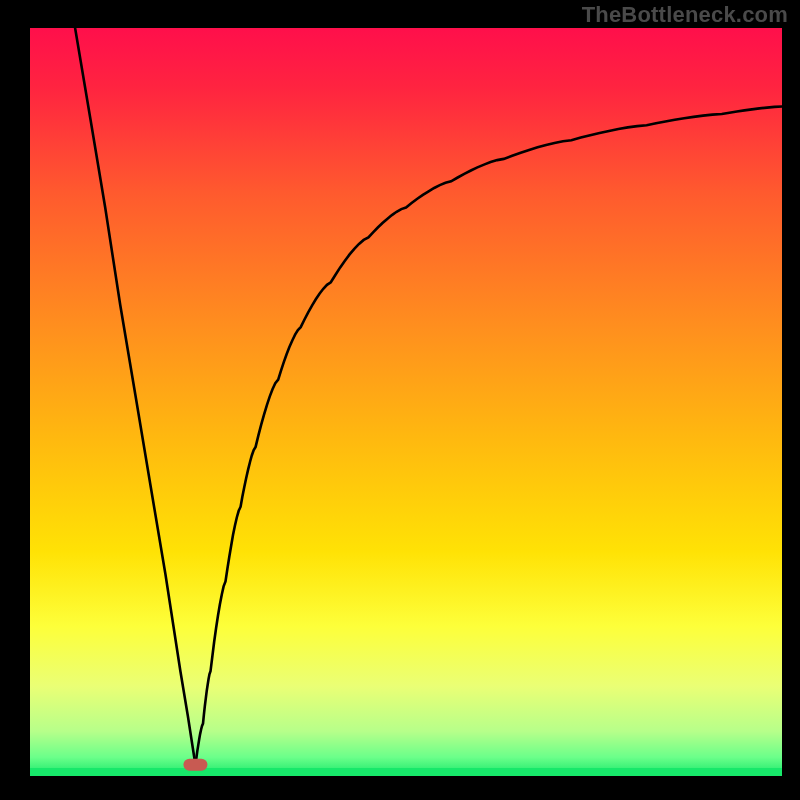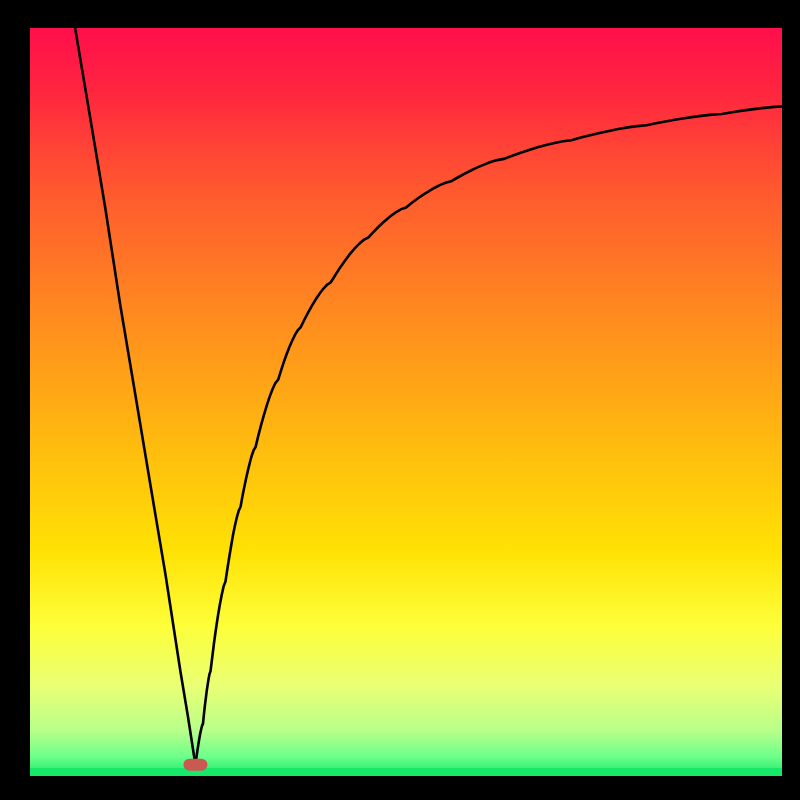--- a/index.html
+++ b/index.html
@@ -53,13 +53,14 @@
     <rect id="plot-bg" fill="url(#bg-grad)" x="30" y="28" width="752" height="748"></rect>
 
     <rect id="green-strip" fill="#17e86a" x="30" y="768" width="752" height="8"></rect>
 
     <path id="curve-left" fill="none" stroke="#000" stroke-width="2.6" stroke-linecap="round" d="M75.1 28.0 L90.2 117.8 L105.2 207.5 L120.2 304.8 L135.3 394.5 L150.3 484.3 L165.4 574.0 L180.4 671.3 L187.9 716.2 L195.4 764.8 "></path>
     <path id="curve-right" fill="none" stroke="#000" stroke-width="2.6" stroke-linecap="round" d="M195.4 764.8 L196.4 757.8 L197.3 751.1 L198.3 744.9 L199.2 739.2 L200.1 734.1 L201.1 729.5 L202.0 725.9 L203.0 723.6 L203.9 714.7 L204.8 706.3 L205.8 698.4 L206.7 691.1 L207.7 684.5 L208.6 678.8 L209.5 674.1 L210.5 671.3 L212.4 656.0 L214.2 641.5 L216.1 628.0 L218.0 615.5 L219.9 604.3 L221.8 594.4 L223.6 586.4 L225.5 581.5 L227.4 568.8 L229.3 556.7 L231.2 545.5 L233.0 535.1 L234.9 525.7 L236.8 517.5 L238.7 510.8 L240.6 506.7 L242.4 496.5 L244.3 486.9 L246.2 477.9 L248.1 469.6 L250.0 462.0 L251.8 455.5 L253.7 450.1 L255.6 446.9 L258.4 435.4 L261.2 424.6 L264.1 414.4 L266.9 405.1 L269.7 396.6 L272.5 389.2 L275.3 383.2 L278.2 379.6 L281.0 370.6 L283.8 362.2 L286.6 354.3 L289.4 347.0 L292.3 340.5 L295.1 334.7 L297.9 330.0 L300.7 327.2 L304.5 319.5 L308.2 312.3 L312.0 305.6 L315.8 299.3 L319.5 293.7 L323.3 288.8 L327.0 284.8 L330.8 282.3 L335.5 274.7 L340.2 267.4 L344.9 260.7 L349.6 254.4 L354.3 248.8 L359.0 243.9 L363.7 239.9 L368.4 237.4 L373.1 232.3 L377.8 227.5 L382.5 223.0 L387.2 218.9 L391.9 215.1 L396.6 211.8 L401.3 209.1 L406.0 207.5 L411.6 203.1 L417.3 198.8 L422.9 194.9 L428.6 191.3 L434.2 188.0 L439.8 185.1 L445.5 182.8 L451.1 181.3 L457.7 177.5 L464.3 173.9 L470.9 170.5 L477.4 167.4 L484.0 164.6 L490.6 162.1 L497.2 160.1 L503.8 158.9 L512.2 155.7 L520.7 152.7 L529.1 149.9 L537.6 147.3 L546.1 144.9 L554.5 142.9 L563.0 141.2 L571.4 140.2 L580.8 137.6 L590.2 135.2 L599.6 133.0 L609.0 130.9 L618.4 129.0 L627.8 127.4 L637.2 126.1 L646.6 125.2 L656.0 123.3 L665.4 121.5 L674.8 119.8 L684.2 118.3 L693.6 116.9 L703.0 115.6 L712.4 114.6 L721.8 114.0 L729.4 112.7 L736.9 111.5 L744.4 110.4 L751.9 109.4 L759.4 108.4 L767.0 107.6 L774.5 106.9 L782.0 106.5 "></path>
 
     <rect id="min-marker" rx="6" ry="6" x="183.44" y="758.78" width="24" height="12" fill="#c85a52"></rect>
   </svg>
 
+  <div class="watermark">TheBottleneck.com</div>
 </div>
 
 </body></html>

